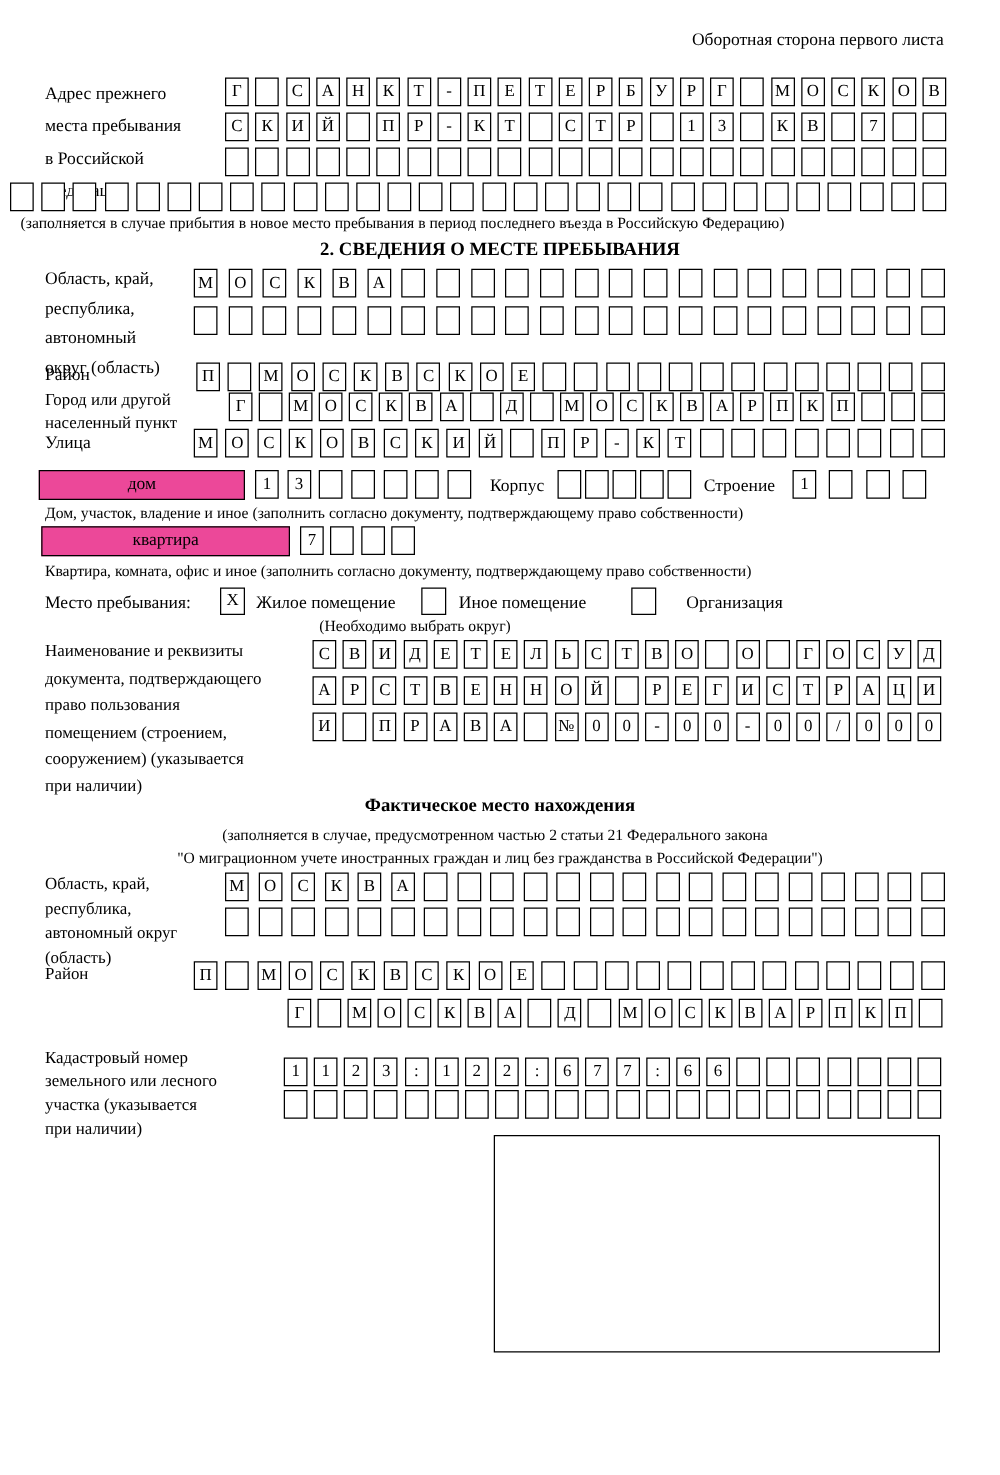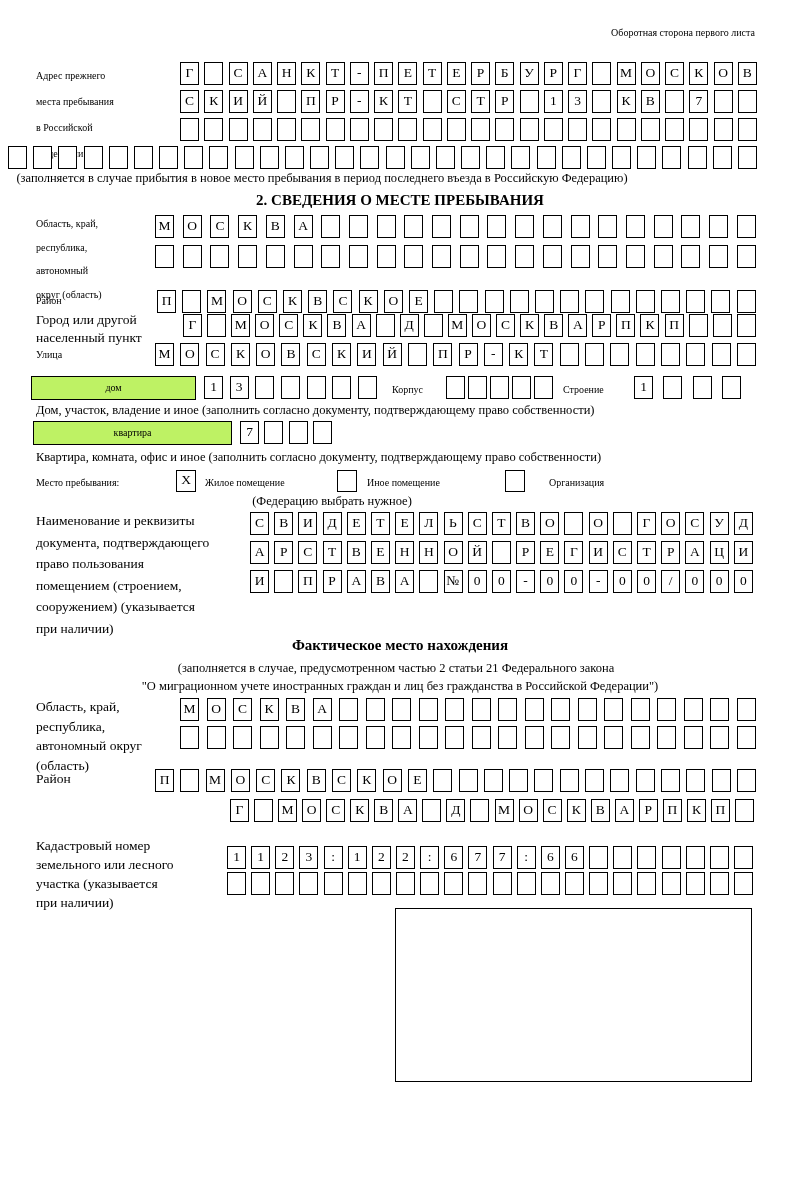--- a/index.html
+++ b/index.html
@@ -1,28 +1,28 @@
 <!DOCTYPE html>
 <html><head>
 <meta charset="utf-8">
 <style>
   html,body{margin:0;padding:0;background:#ffffff;}
   .page{position:relative;width:800px;height:1180px;background:#ffffff;color:#000;
         font-family:"Liberation Serif", "DejaVu Serif", serif;overflow:hidden;}
   .abs{position:absolute;}
-  .lbl{font-size:10px;line-height:26px;white-space:nowrap;}
+  .lbl{font-size:14px;line-height:26px;white-space:nowrap;}
   .lbl-sm{font-size:13.5px;white-space:nowrap;}
   .note{font-size:12.5px;white-space:nowrap;}
   .title{font-size:15px;font-weight:bold;white-space:nowrap;}
   .center{text-align:center;}
   .cellrow{position:absolute;display:flex;justify-content:space-between;}
   .cell{flex:0 0 19px;width:19px;height:23px;box-sizing:border-box;border:1.6px solid #000;
         font-size:13.5px;line-height:19px;text-align:center;font-family:inherit;background:#fff;}
   .widebox{position:absolute;box-sizing:border-box;border:1.6px solid #000;height:24px;
-        font-size:10px;line-height:21px;text-align:center;background:#bef264;}
+        font-size:14px;line-height:21px;text-align:center;background:#ec4899;}
   .checkbox{position:absolute;box-sizing:border-box;border:1.6px solid #000;width:20px;height:22px;
         font-size:13.5px;line-height:18px;text-align:center;background:#fff;}
   .stampbox{position:absolute;box-sizing:border-box;border:1.6px solid #000;background:#fff;}
 </style>
 </head>
 <body>
 
 <div class="page">
 
   <div class="abs lbl" style="left:400px;top:20px;width:355px;text-align:right;">Оборотная сторона первого листа</div>
@@ -325,21 +325,21 @@
     </div>
   <div class="abs note" style="left:36px;top:450px;">Квартира, комната, офис и иное (заполнить согласно документу, подтверждающему право собственности)</div>
 
   <div class="abs lbl" style="left:36px;top:470px;">Место пребывания:</div>
   <span class="checkbox" style="left:176px;top:470px;">X</span>
   <div class="abs lbl" style="left:205px;top:470px;">Жилое помещение</div>
   <span class="checkbox" style="left:337px;top:470px;"></span>
   <div class="abs lbl" style="left:367px;top:470px;">Иное помещение</div>
   <span class="checkbox" style="left:505px;top:470px;"></span>
   <div class="abs lbl" style="left:549px;top:470px;">Организация</div>
-  <div class="abs note center" style="left:132px;top:494px;width:400px;">(Федерацию выбрать нужное)</div>
+  <div class="abs note center" style="left:132px;top:494px;width:400px;">(Необходимо выбрать округ)</div>
 
   <div class="abs" style="left:36px;top:510px;">
     <div class="lbl-sm" style="line-height:21.6px;">Наименование и реквизиты</div>
     <div class="lbl-sm" style="line-height:21.6px;">документа, подтверждающего</div>
     <div class="lbl-sm" style="line-height:21.6px;">право пользования</div>
     <div class="lbl-sm" style="line-height:21.6px;">помещением (строением,</div>
     <div class="lbl-sm" style="line-height:21.6px;">сооружением) (указывается</div>
     <div class="lbl-sm" style="line-height:21.6px;">при наличии)</div>
   </div>
   <div class="cellrow" style="left:250px;top:512px;width:503px;">

